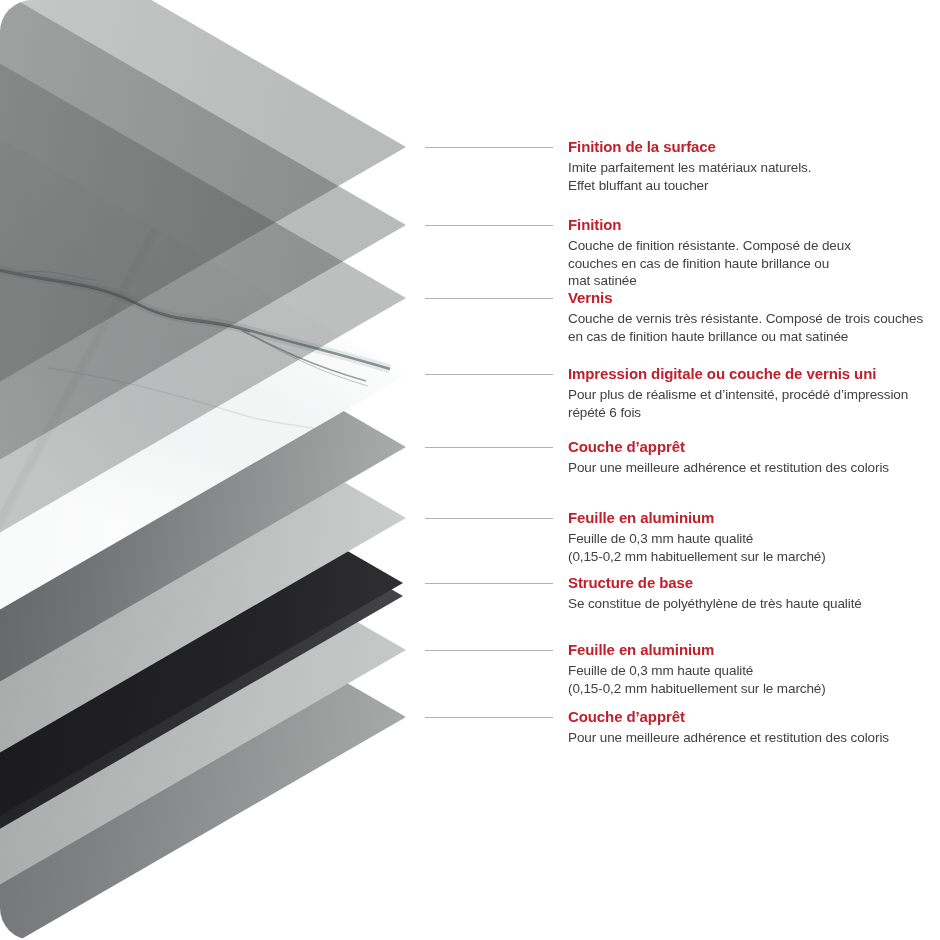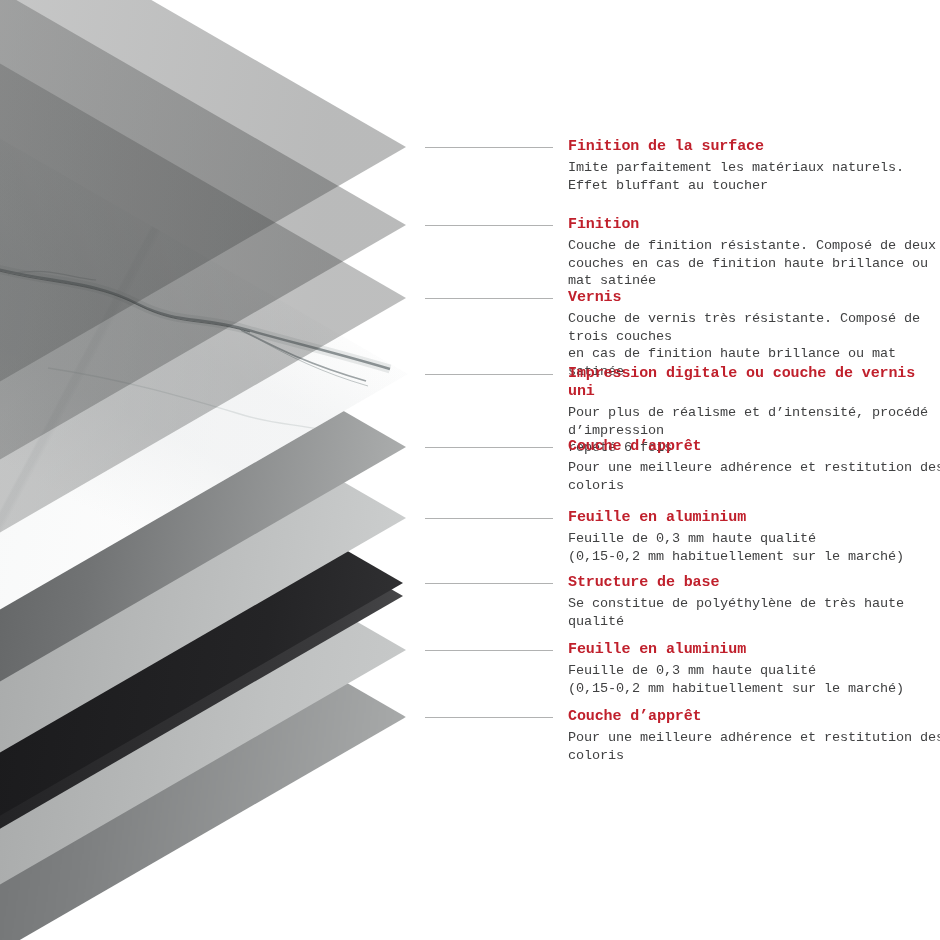--- a/index.html
+++ b/index.html
@@ -1,18 +1,18 @@
 <!DOCTYPE html>
 <html><head>
 <meta charset="utf-8">
 <style>
   html,body{margin:0;padding:0;background:#fff;}
   .page{
     position:relative;width:940px;height:940px;overflow:hidden;
-    background:#fff;font-family:Liberation Mono, monospace;
+    background:#fff;font-family:Liberation Sans, sans-serif;border-radius:32px;
   }
   .scene{position:absolute;inset:0;}
   .sheet{
     position:absolute;width:1060px;height:612px;
     clip-path:polygon(100% 50%, 50% 0%, 0% 50%, 50% 100%);
   }
   .sheet .inner{position:absolute;inset:0;}
   .veins{position:absolute;inset:0;width:100%;height:100%;}
   .connector{position:absolute;height:1px;background:#b1b2b2;}
   .label-block{position:absolute;width:380px;}

